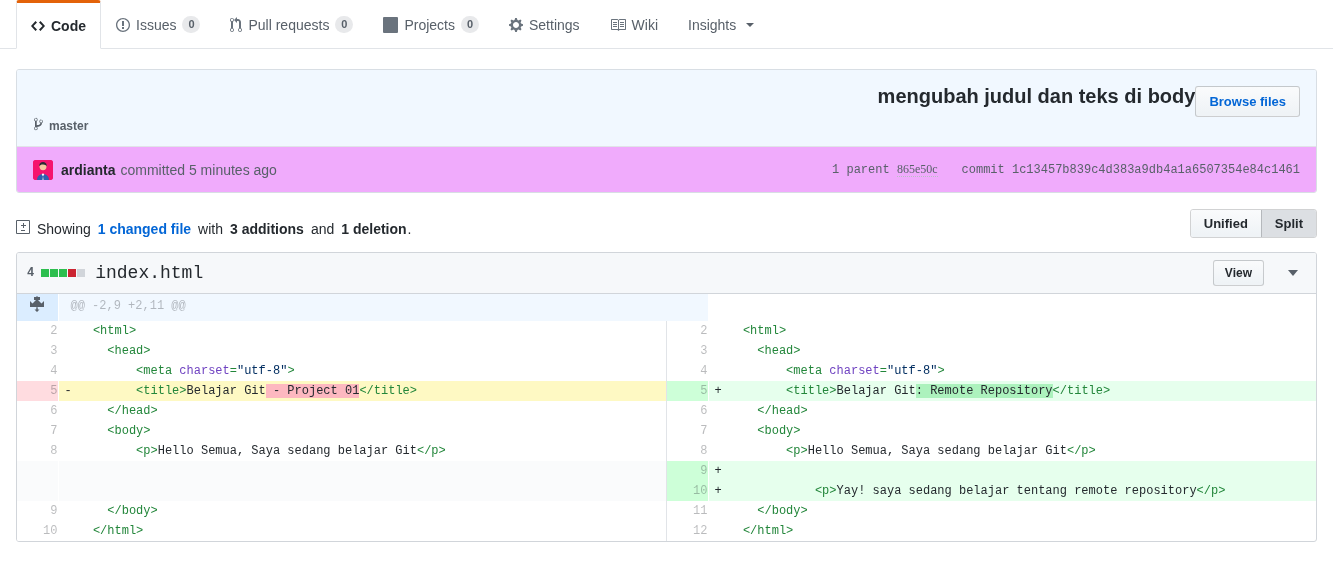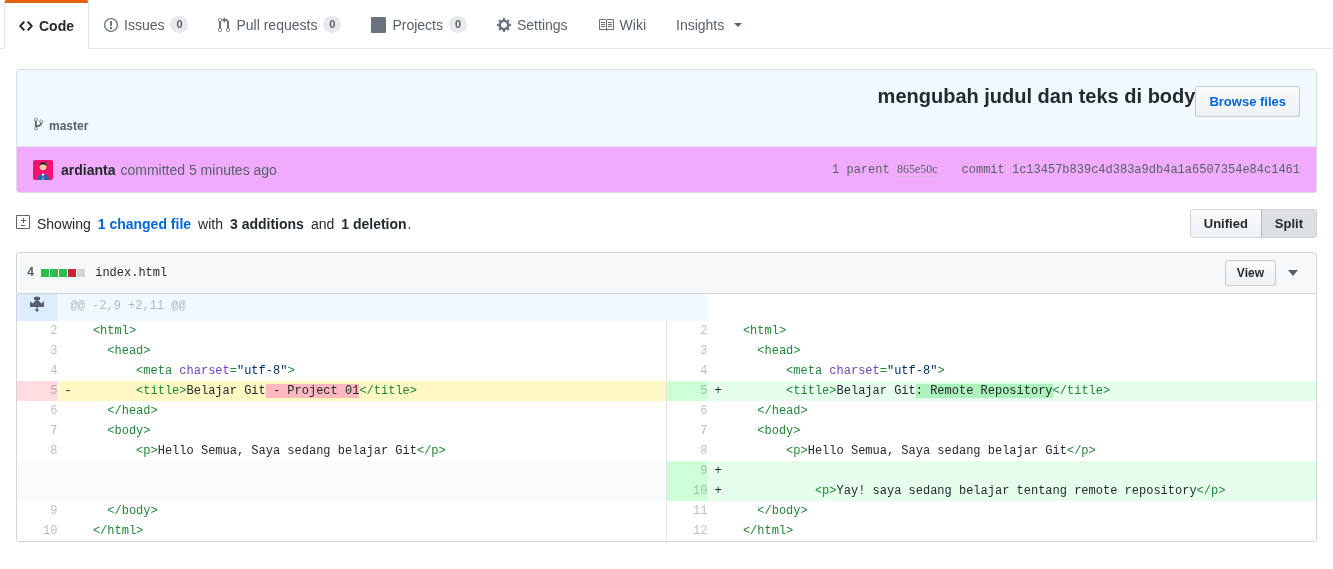--- a/index.html
+++ b/index.html
@@ -12,21 +12,21 @@
     color: #24292e;
     overflow: hidden;
   }
 
   
   .repo-nav {
     height: 49px;
     border-bottom: 1px solid #e1e4e8;
     display: flex;
     align-items: flex-end;
-    padding-left: 4px;
+    padding-left: 16px;
     background: #fff;
   }
   .nav-item {
     display: flex;
     align-items: center;
     gap: 6px;
     padding: 0 14px;
     height: 48px;
     font-size: 14px;
     color: #586069;
@@ -142,21 +142,21 @@
     font-size: 12px;
     color: #586069;
     white-space: nowrap;
   }
   .sha-link { color: #586069; border-bottom: 1px dotted #b9bfc6; font-family: Liberation Serif, serif; }
   .sha-full { color: #586069; }
 
   
   .toolbar {
     display: flex;
-    align-items: center;
+    align-items: flex-end;
     padding: 16px 0 14px 0;
   }
   .showing {
     display: flex;
     align-items: center;
     gap: 7px;
     font-size: 14px;
     color: #24292e;
   }
   .showing b { font-weight: bold; }
@@ -204,29 +204,29 @@
     color: #586069;
     font-weight: bold;
   }
   .blocks { display: flex; gap: 1px; }
   .blk { width: 8px; height: 8px; display: inline-block; }
   .blk.add { background: #2cbe4e; }
   .blk.del { background: #cb2431; }
   .blk.neu { background: #d1d5da; }
   .fname {
     font-family: "Liberation Mono", monospace;
-    font-size: 12px;
+    font-size: 18px;
     color: #24292e;
     margin-left: 10px;
   }
   .file-actions {
     margin-left: auto;
     display: flex;
     align-items: center;
-    gap: 8px;
+    gap: 20px;
   }
   .view-btn {
     border: 1px solid rgba(27,31,35,0.2);
     background: linear-gradient(180deg,#fafbfc 0%,#eff3f6 90%);
     border-radius: 3px;
     font-size: 12px;
     font-weight: bold;
     color: #24292e;
     padding: 5px 11px;
     cursor: pointer;

